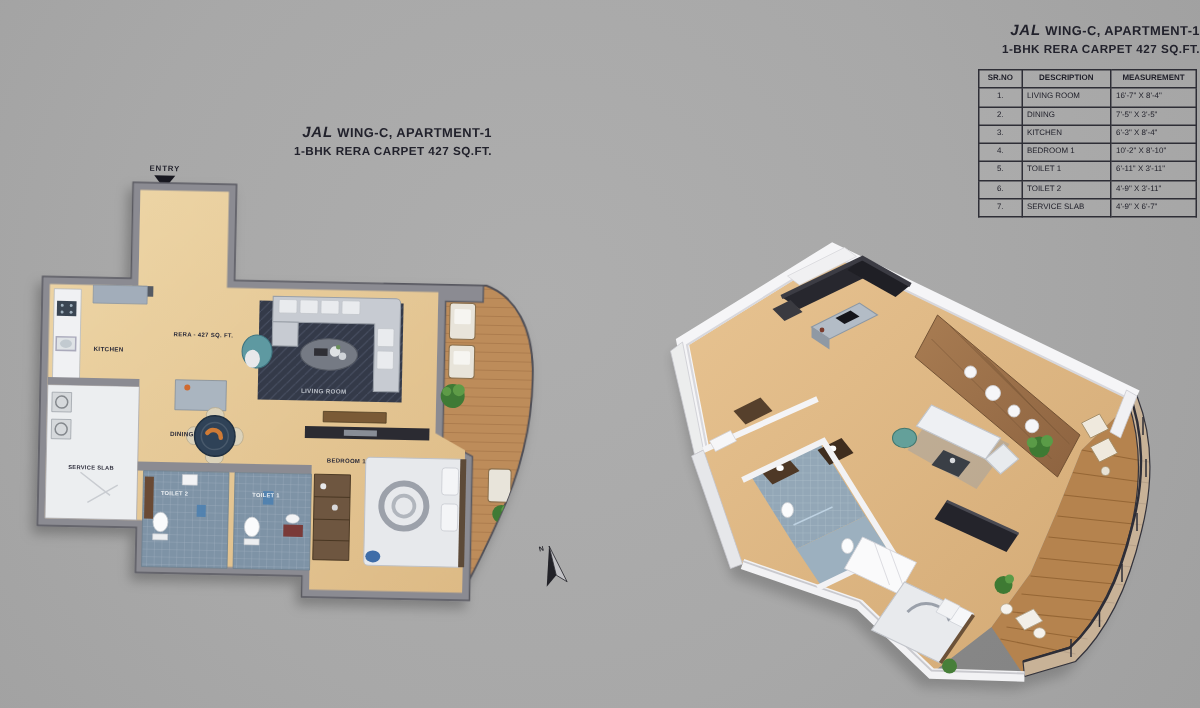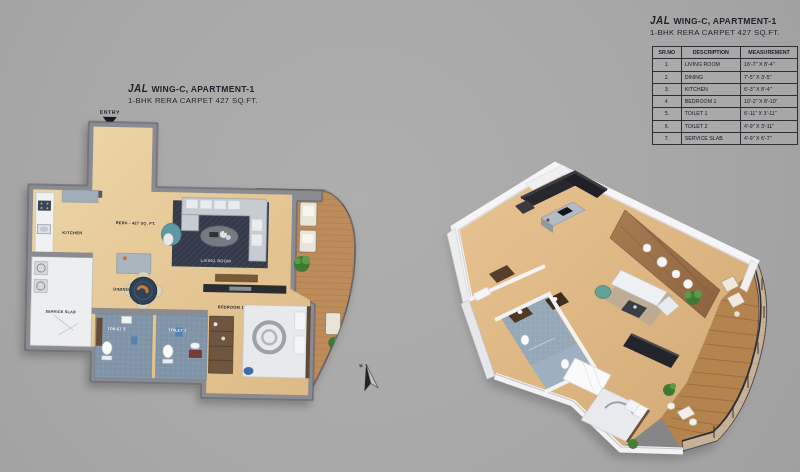--- a/index.html
+++ b/index.html
@@ -1,24 +1,24 @@
 <!DOCTYPE html>
 <html><head>
 <meta charset="utf-8">
 <style>
   html,body{margin:0;padding:0;}
   body{width:800px;height:472px;overflow:hidden;
        font-family:"Liberation Sans", sans-serif;}
   .canvas{position:relative;width:800px;height:472px;
           background:radial-gradient(circle at 45% 42%, #aeaeae 0%, #a8a8a8 55%, #a0a0a0 100%);}
   
-  .title{position:absolute;text-align:left;color:#22222c;line-height:1.25;}
+  .title{position:absolute;text-align:right;color:#22222c;line-height:1.25;}
   .title .t1{font-size:8.6px;font-weight:700;letter-spacing:.3px;}
   .title .brand{font-style:italic;font-size:10px;font-weight:800;margin-right:3px;letter-spacing:.5px;}
-  .title .t2{font-size:7.8px;font-weight:400;letter-spacing:.3px;}
+  .title .t2{font-size:7.8px;font-weight:700;letter-spacing:.3px;}
   .title-left{left:128px;top:83px;width:200px;}
   .title-right{left:650px;top:15px;width:150px;}
   
   .mtable{position:absolute;left:652px;top:46px;width:146px;border-collapse:collapse;
           font-size:5.3px;color:#1d1d27;background:rgba(255,255,255,0.05);}
   .mtable th,.mtable td{border:1px solid #2e2e36;padding:3px 3px;line-height:1;}
   .mtable th{font-weight:700;text-align:center;}
   .mtable td.no{text-align:center;width:24px;}
   .mtable td.desc{width:60px;text-align:left;}
   .mtable td.size{width:54px;text-align:left;white-space:nowrap;}

